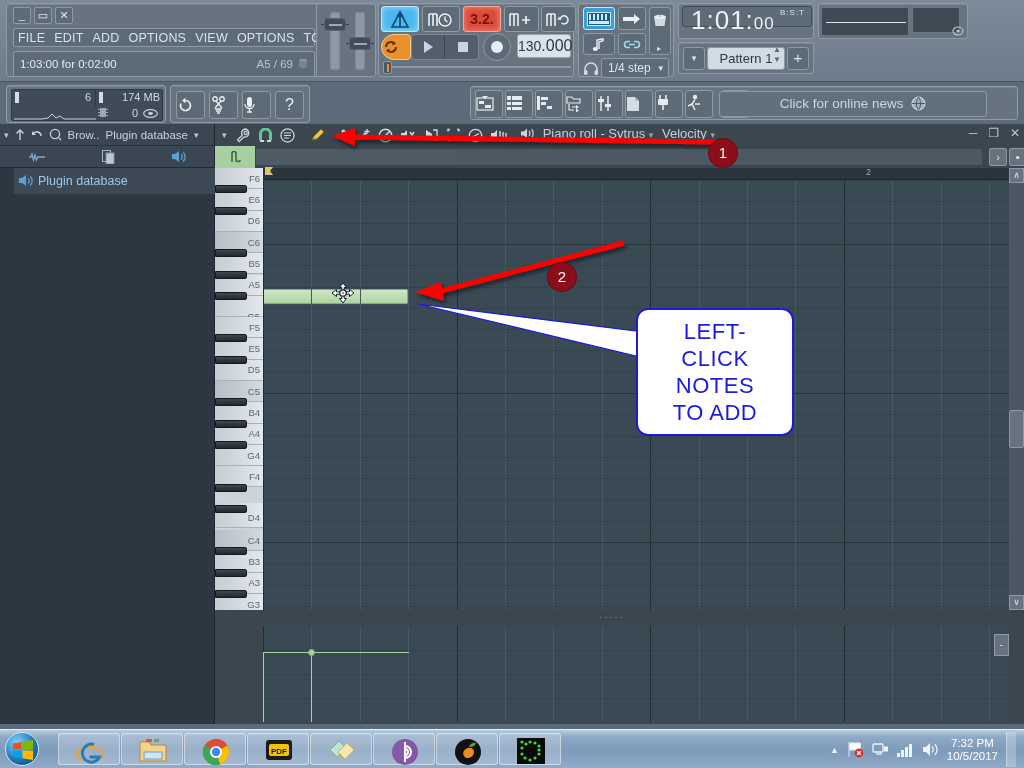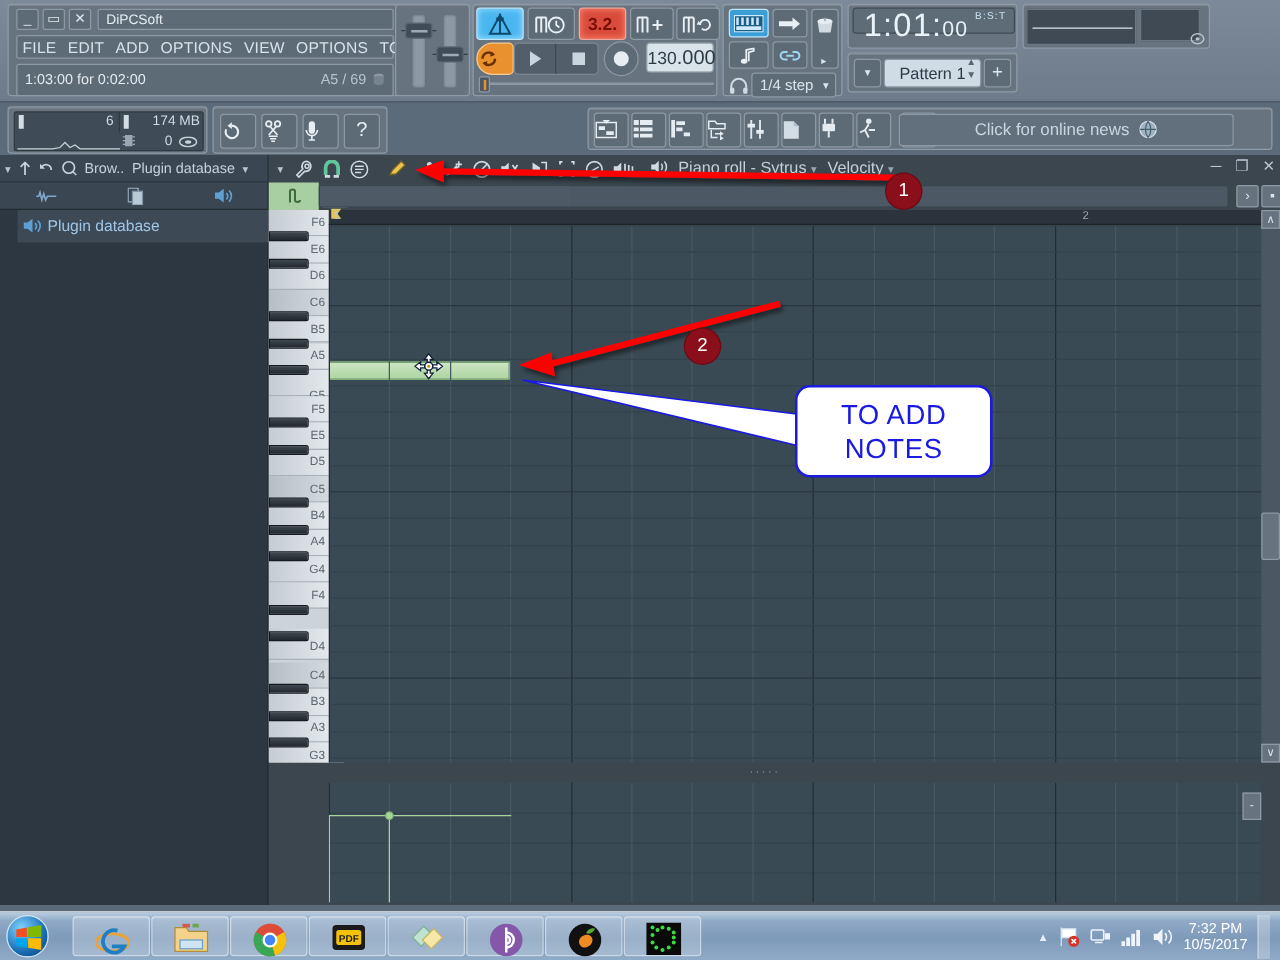--- a/index.html
+++ b/index.html
@@ -255,21 +255,20 @@
 <div id="app">
 
   <div class="fl-top">
 
     <div class="panel titlegroup">
       <div class="winbtns">
         <div class="winbtn">_</div>
         <div class="winbtn">▭</div>
         <div class="winbtn">✕</div>
       </div>
-      <div class="apptitle">DiPCSoft</div>
       <div class="menubar">
         <span>FILE</span>
         <span>EDIT</span>
         <span>ADD</span>
         <span>OPTIONS</span>
         <span>VIEW</span>
         <span>OPTIONS</span>
         <span>TOOLS</span>
         <span>?</span>
       </div>
@@ -937,22 +936,23 @@
 
     <g>
       <path d="M418 304 L660 334 L636 356 Z" fill="#ffffff" stroke="#1a1ae0" stroke-width="1.2"></path>
     </g>
   </svg>
 
   <div class="badge" style="left:709px; top:139px;">1</div>
   <div class="badge" style="left:548px; top:263px;">2</div>
 
   <div class="callout" style="left:636px; top:308px; width:158px;">
+    <div>LEFT-CLICK</div>
+    <div>NOTES</div>
     <div>TO ADD</div>
-    <div>NOTES</div>
   </div>
 
   <div style="position:absolute;left:331px;top:282px;width:24px;height:22px">
     <svg width="24" height="22" viewBox="0 0 24 22">
       <g fill="#ffffff" stroke="#10203a" stroke-width="1">
         <path d="M12 1 L15.5 5.5 H13.2 V9 H10.8 V5.5 H8.5 Z"></path>
         <path d="M12 21 L8.5 16.5 H10.8 V13 H13.2 V16.5 H15.5 Z"></path>
         <path d="M1 11 L5.5 7.5 V9.8 H9 V12.2 H5.5 V14.5 Z"></path>
         <path d="M23 11 L18.5 14.5 V12.2 H15 V9.8 H18.5 V7.5 Z"></path>
       </g>

